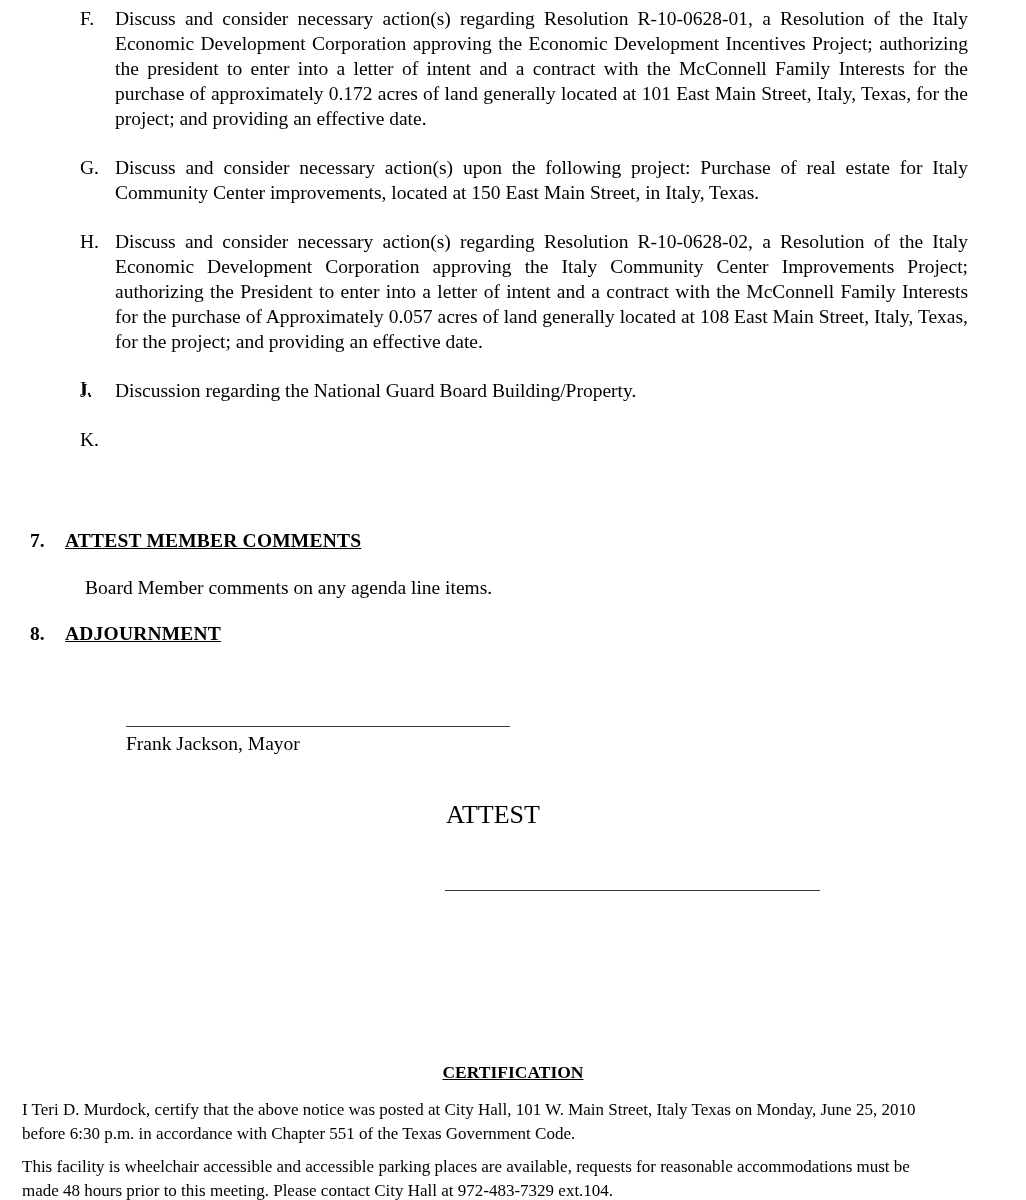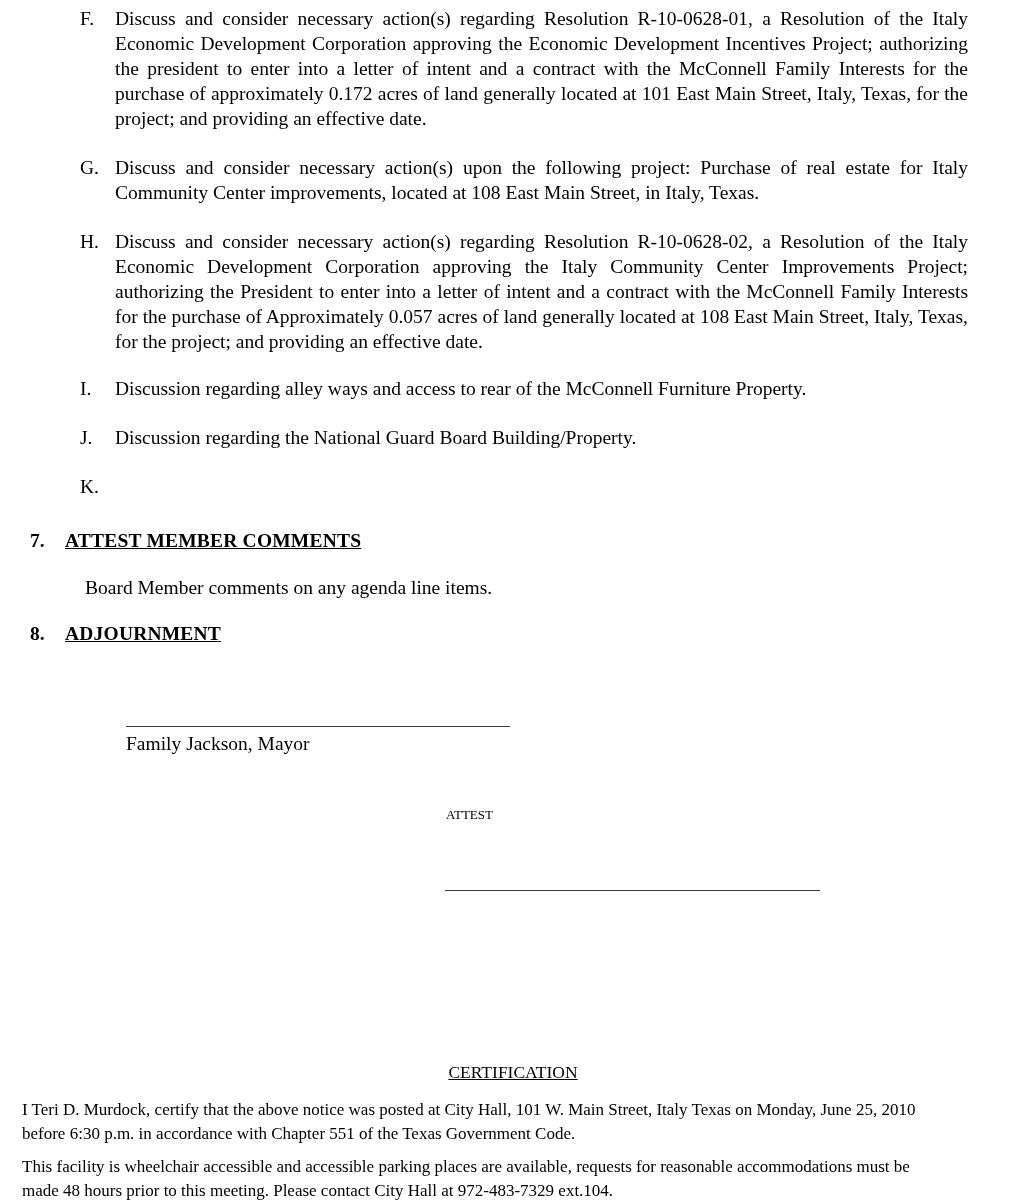--- a/index.html
+++ b/index.html
@@ -87,32 +87,33 @@
     height: 0;
   }
   .sig-name {
     position: absolute;
     font-size: 19.5px;
     line-height: 25px;
     white-space: nowrap;
   }
   .attest {
     position: absolute;
-    font-size: 13px;
+    font-size: 26px;
     line-height: 25px;
   }
 
   
   .cert-title {
     position: absolute;
     left: 0;
     width: 1026px;
     text-align: center;
     font-size: 17.5px;
     line-height: 22px;
+    font-weight: bold;
   }
   .cert-title span {
     text-decoration: underline;
   }
   .cert-para {
     position: absolute;
     left: 22px;
     width: 912px;
     font-size: 17px;
     line-height: 24px;
@@ -126,31 +127,30 @@
 
   <div class="lettered-list">
 
     <div class="agenda-item">
       <span class="marker">F.</span>
       <span>Discuss and consider necessary action(s) regarding Resolution R-10-0628-01, a Resolution of the Italy Economic Development Corporation approving the Economic Development Incentives Project; authorizing the president to enter into a letter of intent and a contract with the McConnell Family Interests for the purchase of approximately 0.172 acres of land generally located at 101 East Main Street, Italy, Texas, for the project; and providing an effective date.</span>
     </div>
 
     <div class="agenda-item" style="margin-top:24px;">
       <span class="marker">G.</span>
-      <span>Discuss and consider necessary action(s) upon the following project: Purchase of real estate for Italy Community Center improvements, located at 108 East Main Street, in Italy, Texas.</span>
+      <span>Discuss and consider necessary action(s) upon the following project: Purchase of real estate for Italy Community Center improvements, located at 150 East Main Street, in Italy, Texas.</span>
     </div>
 
     <div class="agenda-item" style="margin-top:24px;">
       <span class="marker">H.</span>
       <span>Discuss and consider necessary action(s) regarding Resolution R-10-0628-02, a Resolution of the Italy Economic Development Corporation approving the Italy Community Center Improvements Project; authorizing the President to enter into a letter of intent and a contract with the McConnell Family Interests for the purchase of Approximately 0.057 acres of land generally located at 108 East Main Street, Italy, Texas, for the project; and providing an effective date.</span>
     </div>
 
     <div class="agenda-item short" style="margin-top:22px;">
       <span class="marker">I.</span>
-      <span>Discussion regarding alley ways and access to rear of the McConnell Furniture Property.</span>
     </div>
 
     <div class="agenda-item short" style="margin-top:24px;">
       <span class="marker">J.</span>
       <span>Discussion regarding the National Guard Board Building/Property.</span>
     </div>
 
     <div class="agenda-item short" style="margin-top:24px;">
       <span class="marker">K.</span>
     </div>
@@ -163,21 +163,21 @@
   </div>
 
   <div class="section-body" style="position:absolute; left:0; top:575px; width:1026px;">Board Member comments on any agenda line items.</div>
 
   <div class="section-head" style="position:absolute; left:0; top:621px; width:1026px;">
     <span class="num">8.</span>
     <span class="title">ADJOURNMENT</span>
   </div>
 
   <div class="sig-line" style="left:126px; top:726px; width:384px;"></div>
-  <div class="sig-name" style="left:126px; top:731px;">Family Jackson, Mayor</div>
+  <div class="sig-name" style="left:126px; top:731px;">Frank Jackson, Mayor</div>
 
   <div class="attest" style="left:446px; top:802px;">ATTEST</div>
 
   <div class="sig-line" style="left:445px; top:890px; width:375px;"></div>
 
   <div class="cert-title" style="top:1061px;">
     <span>CERTIFICATION</span>
   </div>
 
   <div class="cert-para" style="top:1098px;">I Teri D. Murdock, certify that the above notice was posted at City Hall, 101 W. Main Street, Italy Texas on Monday, June 25, 2010 before 6:30 p.m. in accordance with Chapter 551 of the Texas Government Code.</div>

